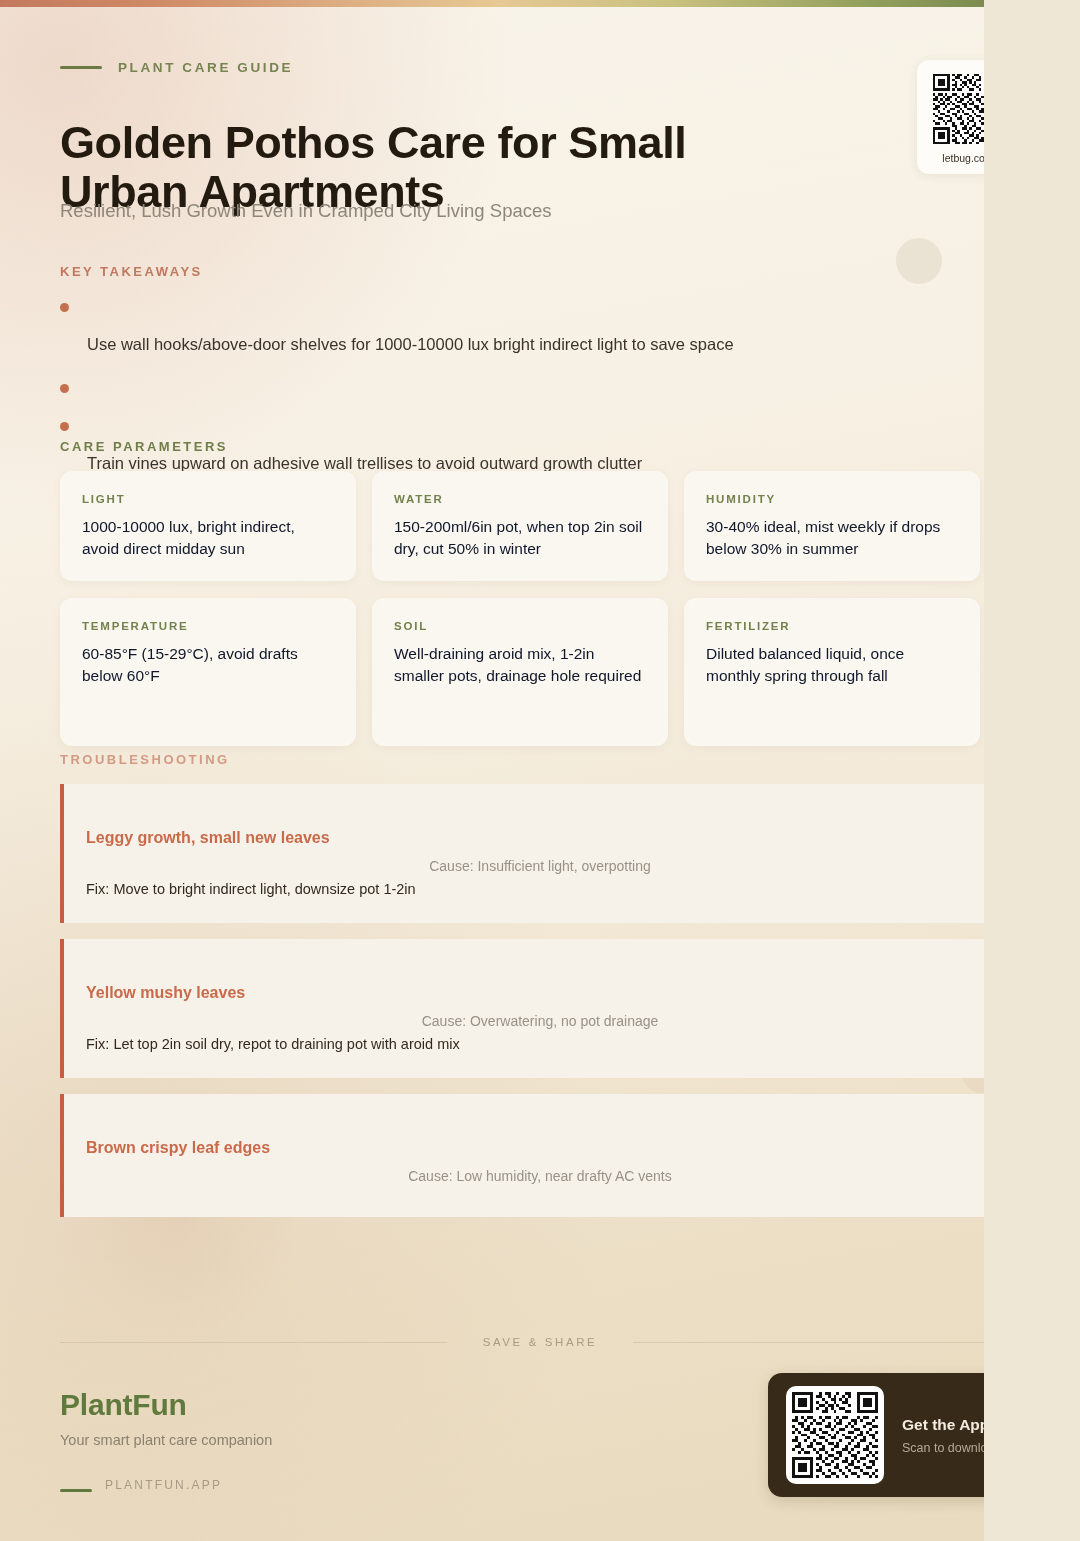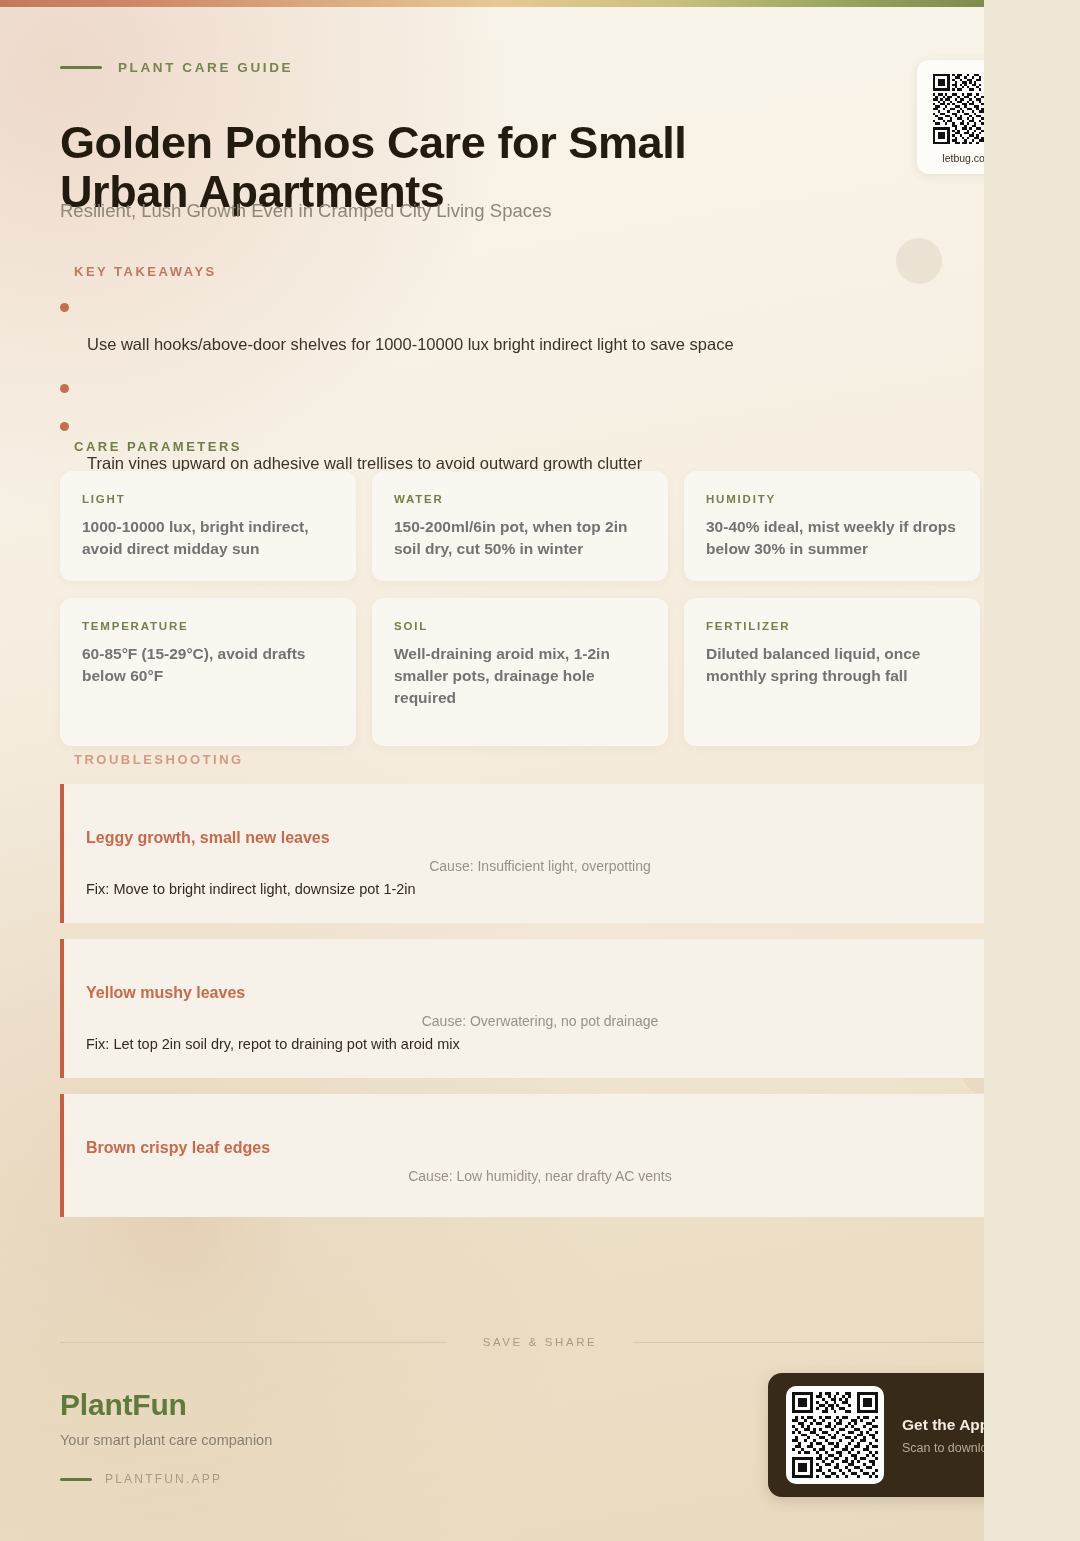--- a/index.html
+++ b/index.html
@@ -123,21 +123,20 @@
     font-weight: 400;
   }
 
   
   .section-label {
     position: absolute;
     left: 60px;
     font-size: 13px;
     font-weight: 700;
     letter-spacing: 2.5px;
-    margin-left: 14px;
   }
   .label-takeaways { top: 264px; color: #c0795e; }
   .label-params    { top: 439px; color: #6f7e48; }
   .label-trouble   { top: 752px; color: #d39a84; }
 
   
   .takeaways {
     position: absolute;
     top: 296px; left: 60px;
     width: 900px;
@@ -181,22 +180,22 @@
   .param-card.r2 { min-height: 104px; }
   .param-label {
     font-size: 11.5px;
     font-weight: 700;
     letter-spacing: 1.8px;
     color: #73824c;
     margin-bottom: 11px;
   }
   .param-value {
     font-size: 15.5px;
-    font-weight: 700;
-    color: #737373;
+    font-weight: 400;
+    color: #0f172a;
     line-height: 1.4;
   }
 
   
   .trouble-list {
     position: absolute;
     top: 784px; left: 60px;
     width: 960px;
   }
   .trouble-card {
@@ -256,23 +255,23 @@
     font-weight: 700;
     color: #5f7a3c;
     letter-spacing: -0.2px;
   }
   .brand-tag {
     margin-top: 10px;
     font-size: 14.5px;
     color: #8a8172;
   }
   .brand-url-row {
-    margin-top: 24px;
+    margin-top: 30px;
     display: flex;
-    align-items: center;
+    align-items: flex-end;
     gap: 13px;
   }
   .brand-dash {
     width: 32px; height: 3px;
     background: #5f7a3c;
     border-radius: 2px;
   }
   .brand-url {
     font-size: 12px;
     letter-spacing: 2.2px;

